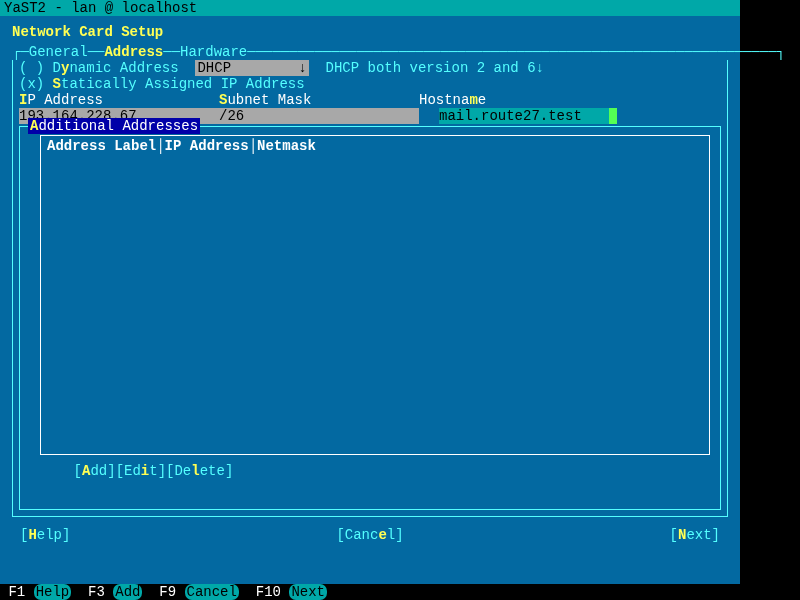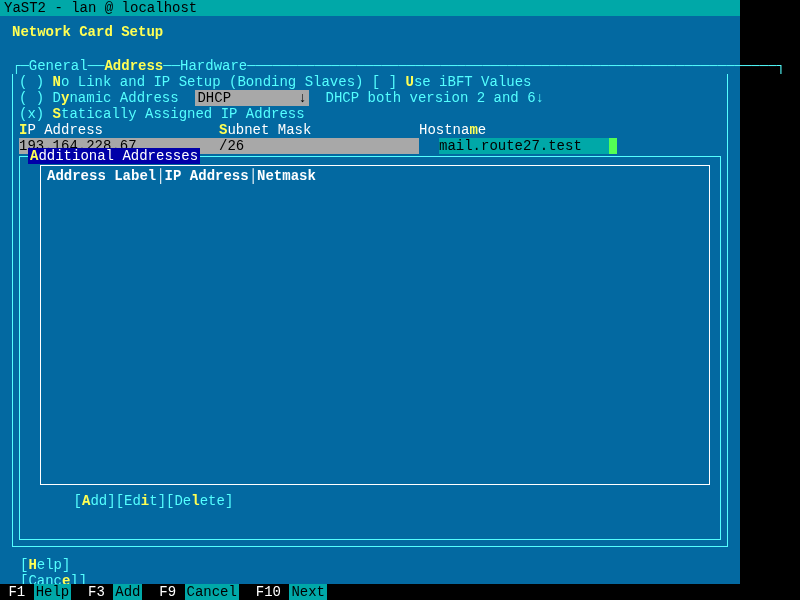--- a/index.html
+++ b/index.html
@@ -23,21 +23,21 @@
   padding: 0 4px;
   height: 16px;
   line-height: 16px;
 }
 .main {
   padding: 8px 12px 0 12px;
 }
 .page-title {
   color: #ffff54;
   font-weight: bold;
-  margin-bottom: 18px;
+  margin-bottom: 4px;
 }
 .tabs-line {
   color: #54ffff;
   position: relative;
   height: 16px;
 }
 .tab {
   color: #54ffff;
 }
 .tab.active {
@@ -141,33 +141,32 @@
   margin-top: 8px;
   color: #54ffff;
   white-space: pre;
 }
 .btn-row .y { color: #ffff54; font-weight: bold; }
 .bottom-buttons {
   display: flex;
   justify-content: space-between;
   padding: 10px 8px 0 8px;
   color: #54ffff;
-  flex-direction: column;
 }
 .bottom-buttons .y { color: #ffff54; font-weight: bold; }
 .fkey-bar {
   position: absolute;
   left: 0; right: 0; bottom: 0;
   height: 16px;
   line-height: 16px;
   background: #000;
   color: #fff;
   white-space: pre;
 }
-.fkey-bar .k { background: #00a8a8; color: #000; padding: 0 2px; }
+.fkey-bar .k { background: #00a8a8; color: #000; padding: 0 2px; border-radius: 7px; }
 .dhcp-dropdown {
   background: #a8a8a8;
   color: #000;
   display: inline-block;
   height: 16px;
   padding: 0 2px 0 2px;
 }
 .dropdown-arrow {
   color: #000;
 }
@@ -183,21 +182,20 @@
 
   <div class="main">
     <div class="page-title">Network Card Setup</div>
 
     <div class="tabs-line">
       <span class="cyan">┌─</span><span class="tab">General</span><span class="cyan">──</span><span class="tab active">Address</span><span class="cyan">──</span><span class="tab">Hardware</span><span class="cyan">───────────────────────────────────────────────────────────────┐</span>
     </div>
 
     <div class="content-box">
 
-      <div class="line radio"><span class="cyan">( ) </span><span class="hotkey">N</span><span class="cyan">o Link and IP Setup (Bonding Slaves)</span><span class="cyan"> [ ] </span><span class="hotkey">U</span><span class="cyan">se iBFT Values</span></div>
 
       <div class="line radio"><span class="cyan">( ) D</span><span class="hotkey">y</span><span class="cyan">namic Address  </span><span class="dhcp-dropdown"><span>DHCP</span>        <span class="dropdown-arrow">↓</span></span><span class="cyan">  </span><span class="cyan"><span>DHCP both version 2 and 6</span></span><span class="cyan">↓</span></div>
 
       <div class="line radio"><span class="cyan">(x) </span><span class="hotkey">S</span><span class="cyan">tatically Assigned IP Address</span></div>
 
       <div class="field-labels">
         <div><span class="hotkey">I</span><span class="white">P Address</span></div>
         <div><span class="hotkey">S</span><span class="white">ubnet Mask</span></div>
         <div><span class="white">Hostna</span><span class="hotkey">m</span><span class="white">e</span></div>
       </div>

